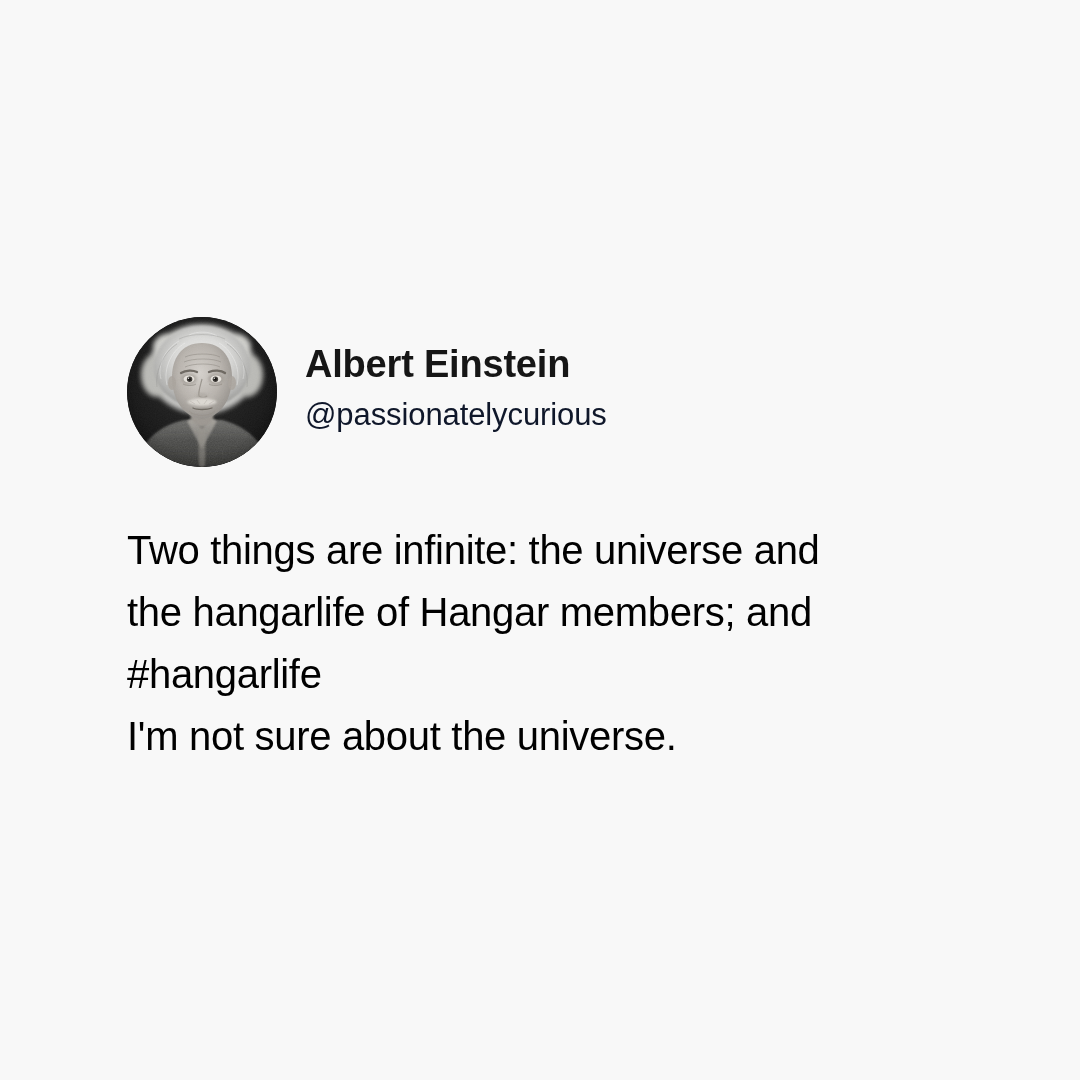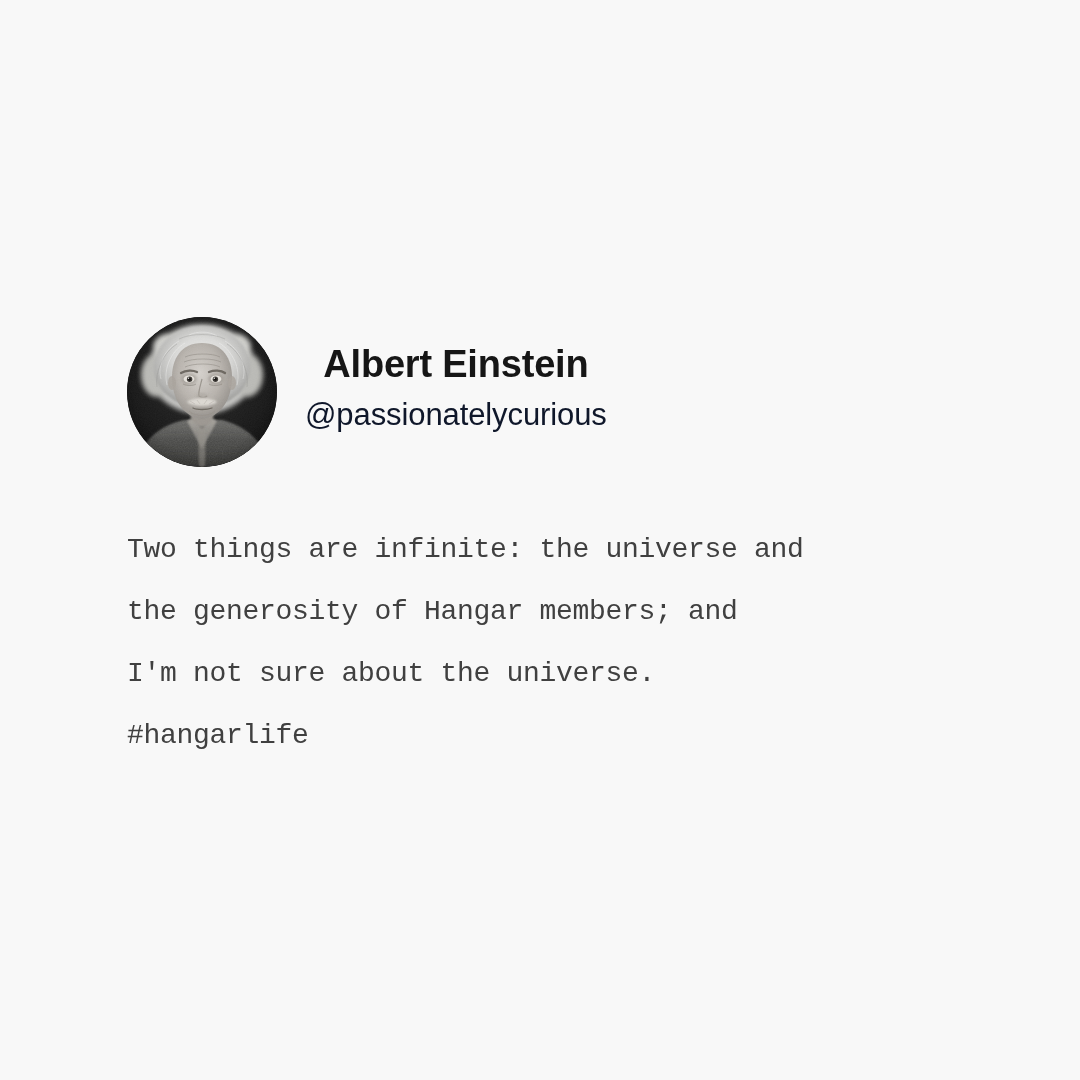--- a/index.html
+++ b/index.html
@@ -41,21 +41,20 @@
     display: block;
     width: 150px;
     height: 150px;
   }
 
   .identity {
     margin-left: 28px;
     padding-top: 27px;
     display: flex;
     flex-direction: column;
-    align-items: center;
   }
 
   .display-name {
     font-size: 38px;
     font-weight: bold;
     color: #161616;
     letter-spacing: -0.2px;
     line-height: 1.08;
     white-space: nowrap;
   }
@@ -66,27 +65,26 @@
     font-weight: normal;
     color: #0f172a;
     letter-spacing: -0.1px;
     line-height: 1.1;
     white-space: nowrap;
   }
 
   
   .quote {
     margin-top: 52px;
-    font-size: 28px;
+    font-size: 40px;
     font-weight: normal;
-    color: #404040;
+    color: #000000;
     line-height: 62px;
     letter-spacing: -0.3px;
     max-width: 790px;
-    font-family: Liberation Mono, monospace;
   }
   .quote-line {
     display: block;
     white-space: nowrap;
   }
 </style>
 </head>
 <body style="background: rgb(248, 248, 248);">
 
 <div class="card">
@@ -242,18 +240,18 @@
 
     <div class="identity">
       <div class="display-name">Albert Einstein</div>
       <div class="handle">@passionatelycurious</div>
     </div>
 
   </div>
 
   <div class="quote">
     <span class="quote-line">Two things are infinite: the universe and</span>
-    <span class="quote-line">the generosity of Hangar members; and</span>
+    <span class="quote-line">the hangarlife of Hangar members; and</span>
+    <span class="quote-line">#hangarlife</span>
     <span class="quote-line">I'm not sure about the universe.</span>
-    <span class="quote-line">#hangarlife</span>
   </div>
 
 </div>
 
 </body></html>

